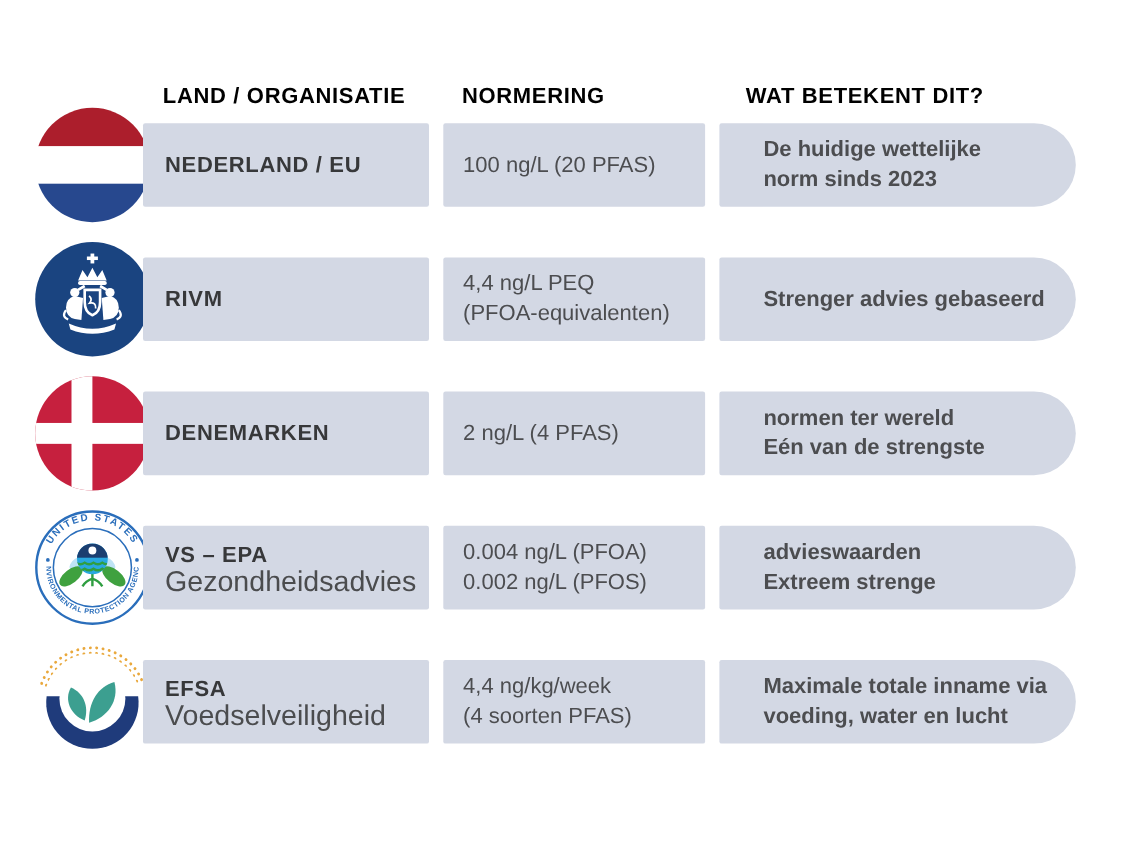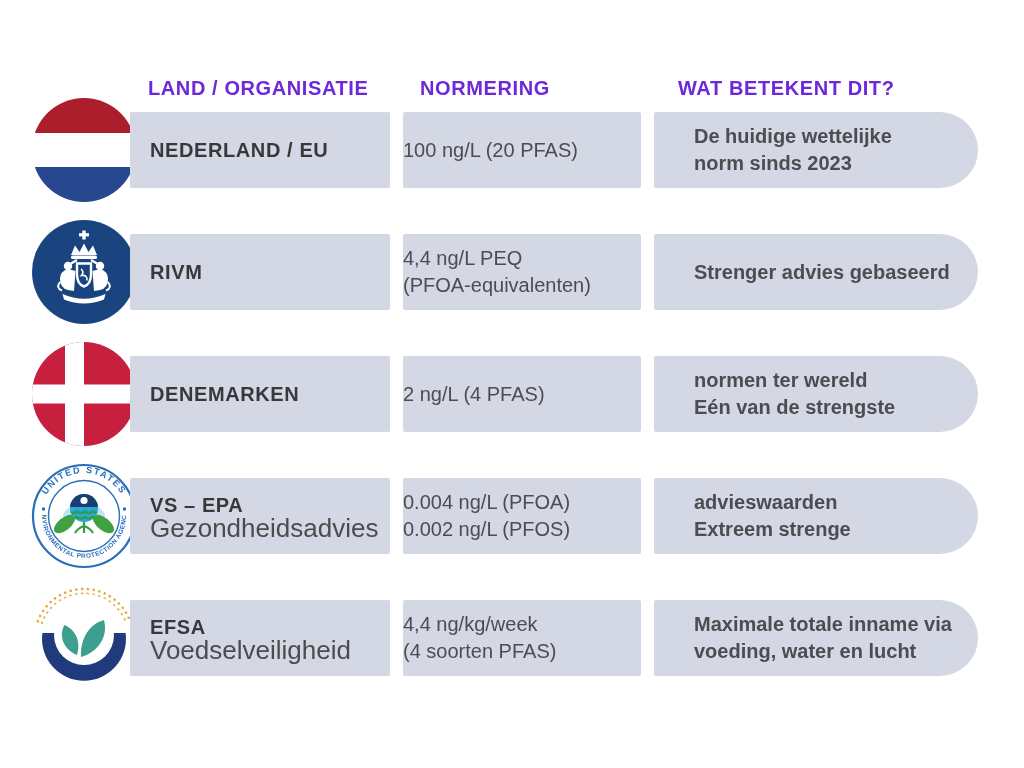--- a/index.html
+++ b/index.html
@@ -3,34 +3,34 @@
 <meta charset="utf-8">
 <style>
   html,body{margin:0;padding:0;}
   body{
     width:1024px;height:768px;position:relative;overflow:hidden;
     background:#ffffff;
     font-family:"Liberation Sans", sans-serif;
   }
   .hdr{
     position:absolute;top:77px;
-    font-size:20px;font-weight:bold;color:#6d28d9;letter-spacing:.6px;
+    font-size:20px;font-weight:bold;color:#000000;letter-spacing:.6px;
     white-space:nowrap;
   }
   .hdr.h1{left:148px;}
   .hdr.h2{left:420px;}
   .hdr.h3{left:678px;}
   .row{position:absolute;left:0;width:1024px;height:76px;}
   .band{
     position:absolute;top:0;height:76px;background:#D3D8E4;
     box-sizing:border-box;
     display:flex;flex-direction:column;justify-content:center;
   }
   .c1{left:130px;width:260px;padding-left:20px;border-radius:2px;}
-  .c2{left:403px;width:238px;border-radius:2px;}
+  .c2{left:403px;width:238px;padding-left:18px;border-radius:2px;}
   .c3{left:654px;width:324px;padding-left:40px;border-radius:2px 38px 38px 2px;font-weight:bold;}
   .org{font-size:20px;font-weight:bold;color:#37383A;letter-spacing:.6px;line-height:24px;}
   .sub{font-size:26px;color:#4B4C4E;line-height:23px;}
   .sub:empty,.ln:empty{display:none;}
   .txt{font-size:20px;color:#4C4D50;line-height:27px;}
   .icon{position:absolute;left:31px;top:-15px;width:106px;height:106px;}
 </style>
 </head>
 <body>
 

